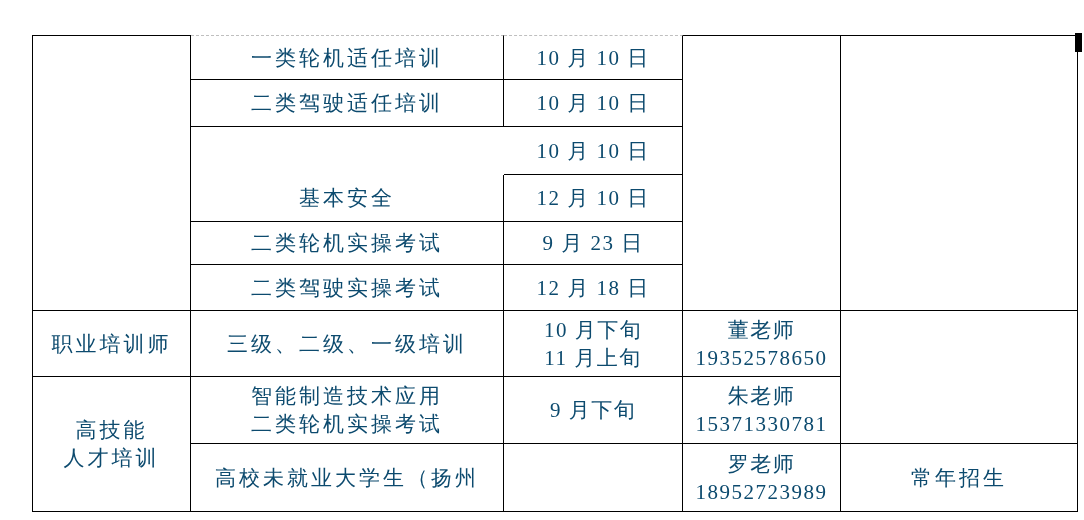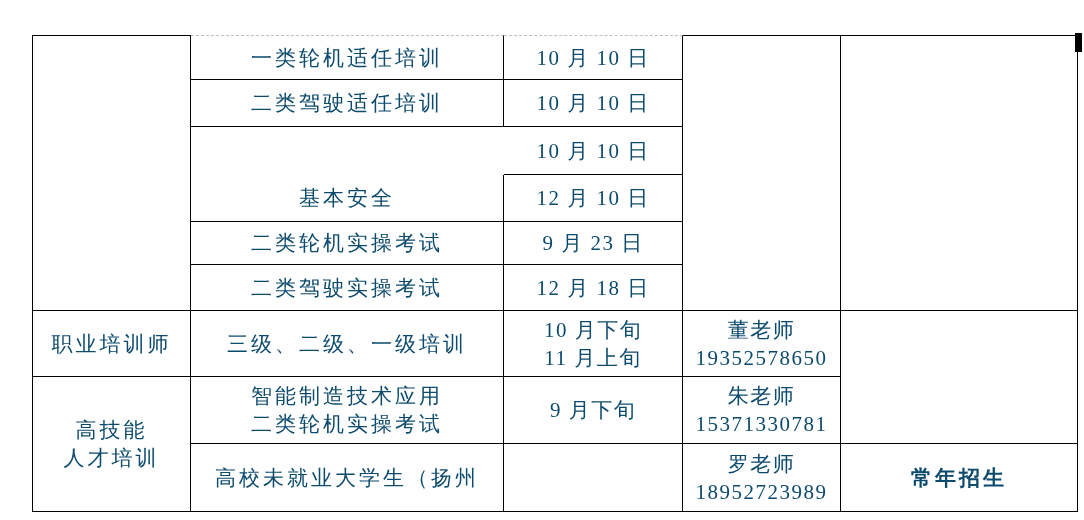--- a/index.html
+++ b/index.html
@@ -57,21 +57,21 @@
   .c4r7 { grid-column: 4; grid-row: 7; }
   .c5r7 { grid-column: 5; grid-row: 7; }
   .cat-bottom { grid-column: 1; grid-row: 8 / 10; }
   .c2r8 { grid-column: 2; grid-row: 8; }
   .c3r8 { grid-column: 3; grid-row: 8; text-align: center; }
   .c4r8 { grid-column: 4; grid-row: 8; }
   .c5r8 { grid-column: 5; grid-row: 8; }
   .c2r9 { grid-column: 2; grid-row: 9; gap: 6px; }
   .c3r9 { grid-column: 3; grid-row: 9; }
   .c4r9 { grid-column: 4; grid-row: 9; }
-  .c5r9 { grid-column: 5; grid-row: 9; font-weight: bold; }
+  .c5r9 { grid-column: 5; grid-row: 9; }
 
   #end-marker {
     position: absolute;
     left: 1042px; top: -2px;
     width: 7px; height: 19px;
     background: #000000;
   }
 </style>
 </head>
 <body>

